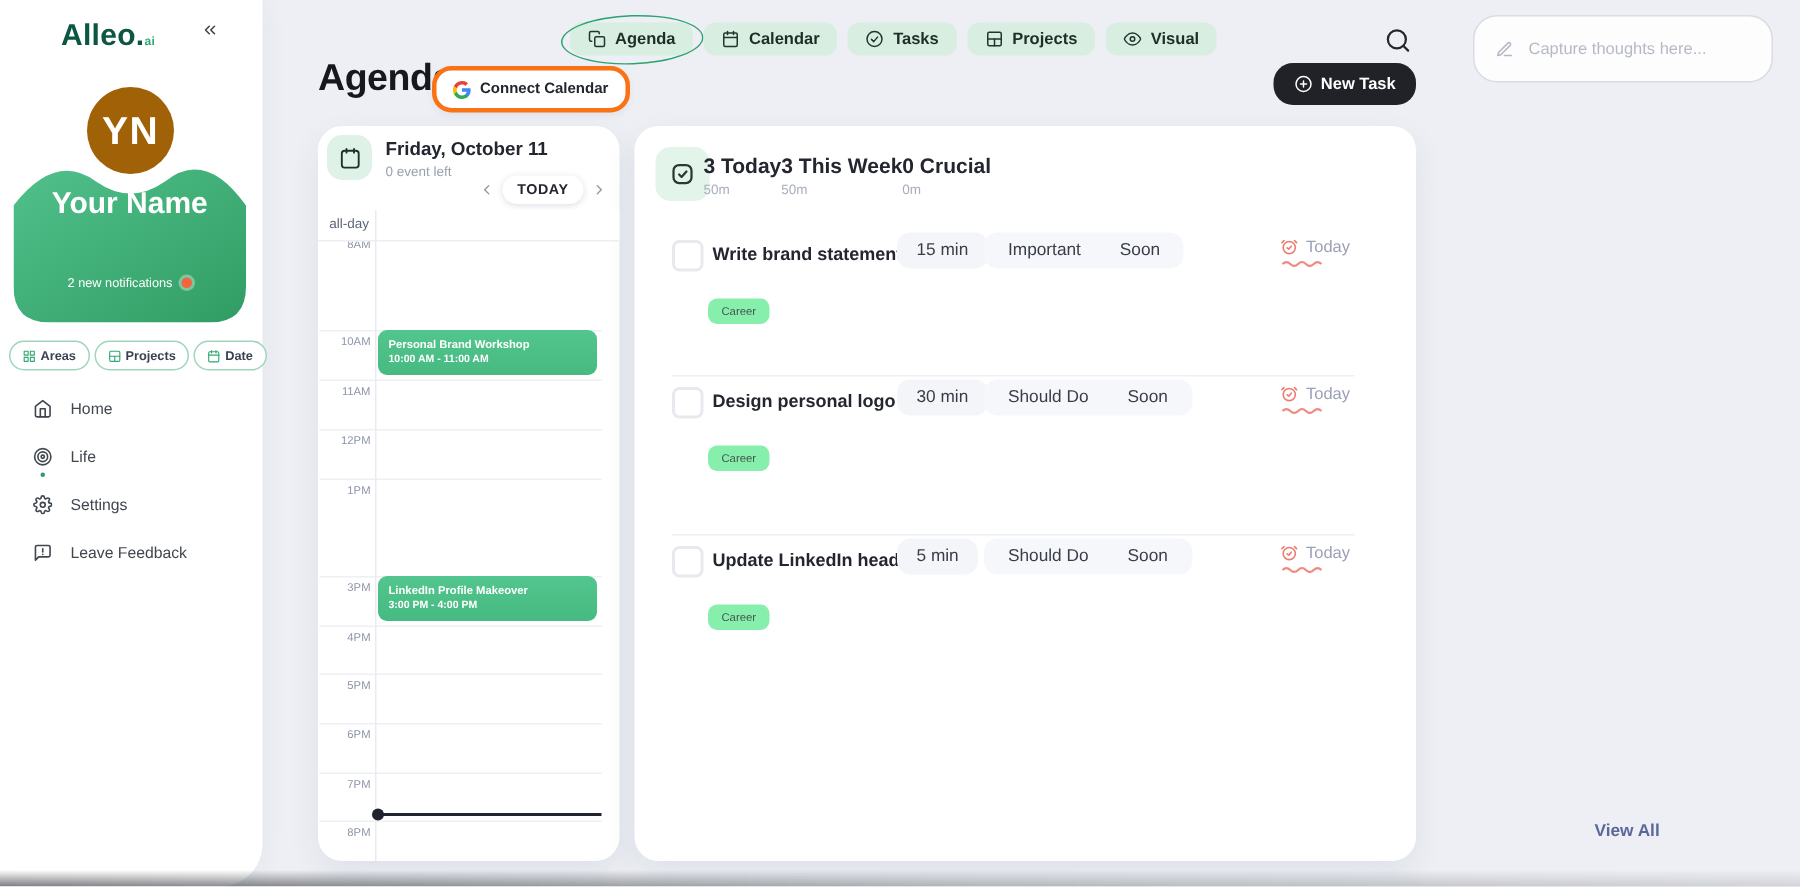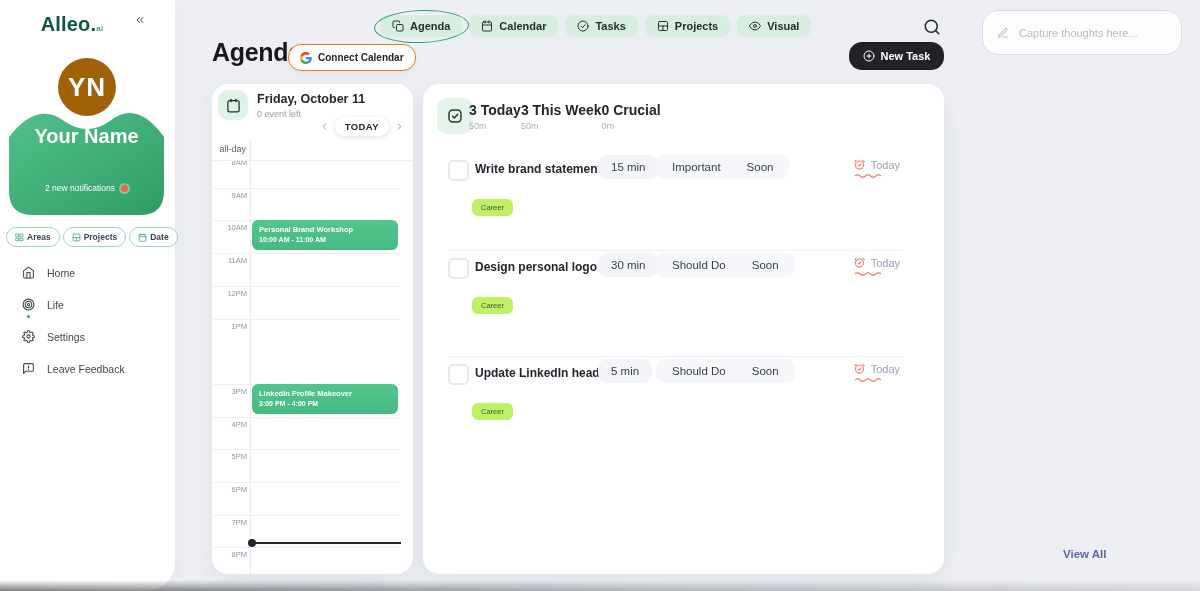--- a/index.html
+++ b/index.html
@@ -46,21 +46,21 @@
   .capture{position:absolute;left:982px;top:10px;width:200px;height:45px;border:1.5px solid #d9dce2;
            border-radius:16px;background:#fdfdfe;display:flex;align-items:center;gap:8px;
            padding:16px 14px;box-sizing:border-box;}
   .capture .ic{color:#b3b8c2;}
   .capture input{border:none;outline:none;background:transparent;font-size:11px;color:#4a4f5a;
            font-family:"Liberation Sans",sans-serif;width:100%;}
   .capture input::placeholder{color:#b6bac4;}
   .page-title{position:absolute;left:212px;top:38px;font-size:25px;font-weight:700;color:#16181d;
               letter-spacing:-.3px;}
   .connect-btn{position:absolute;left:288px;top:44px;height:25px;display:flex;align-items:center;gap:6px;
-              background:#fff;border:1px solid #f97316;border-radius:13px;padding:0 11px;
+              background:#fff;border:3px solid #f97316;border-radius:13px;padding:0 11px;
               font-size:10px;font-weight:600;color:#22252c;cursor:pointer;
               box-shadow:0 2px 5px rgba(40,50,80,.06);}
   .newtask-btn{position:absolute;left:849px;top:42px;width:95px;height:28px;background:#202227;color:#fff;
               border-radius:13px;display:flex;align-items:center;justify-content:center;gap:6px;
               font-size:11px;font-weight:700;cursor:pointer;}
   .newtask-btn .ic{color:#fff;}
 
   
   .cal-panel{position:absolute;left:212px;top:84px;width:201px;height:490px;background:#fff;
              border-radius:16px;box-shadow:0 8px 22px rgba(40,50,80,.07);}
@@ -107,21 +107,21 @@
            border:2px solid #e7e9ee;background:#fff;cursor:pointer;}
   .t-title{position:absolute;left:52px;top:10px;font-size:12px;font-weight:600;color:#23262e;}
   .t-dur{position:absolute;left:175px;top:3px;background:#f3f5f8;border-radius:9px;
          padding:6px 13px;font-size:11.5px;color:#383d49;}
   .t-group{position:absolute;left:233px;top:3px;background:#f6f7fa;border-radius:9px;
          padding:6px 16px;font-size:11.5px;color:#383d49;display:flex;gap:26px;}
   .t-due{position:absolute;right:44px;top:6px;display:flex;align-items:center;gap:5px;}
   .t-due .ic{color:#ed7d72;}
   .t-due .due-label{font-size:11px;color:#9aa0b6;font-weight:500;}
   .t-squiggle{position:absolute;right:44px;top:21px;width:46px;display:flex;justify-content:flex-start;}
-  .t-tag{position:absolute;left:49px;top:47px;background:#bef264;border-radius:6px;
+  .t-tag{position:absolute;left:49px;top:47px;background:#86efac;border-radius:6px;
          padding:4px 9px;font-size:7.5px;color:#44514e;font-weight:500;}
   .view-all{position:absolute;left:1063px;top:548px;font-size:11.5px;font-weight:700;color:#5a689a;
             cursor:pointer;}
   .bottom-shade{position:absolute;left:0;bottom:0;width:100%;height:11px;pointer-events:none;
             background:linear-gradient(to right,rgba(15,18,24,.55),rgba(15,18,24,.25) 55%,rgba(15,18,24,.12));
             -webkit-mask-image:linear-gradient(to top,#000,transparent);
             mask-image:linear-gradient(to top,#000,transparent);}
 </style>
 </head>
 <body>
@@ -317,23 +317,20 @@
           <svg class="ic" width="11" height="11" viewBox="0 0 24 24">
             <polyline points="9 18 15 12 9 6"></polyline>
           </svg>
         </span>
     </div>
 
     <div class="cal-grid">
       <div class="hour-line" style="--i:0">
           <span class="hour-label">8AM</span>
         </div>
-      <div class="hour-line" style="--i:1">
-          <span class="hour-label">9AM</span>
-        </div>
       <div class="hour-line" style="--i:2">
           <span class="hour-label">10AM</span>
         </div>
       <div class="hour-line" style="--i:3">
           <span class="hour-label">11AM</span>
         </div>
       <div class="hour-line" style="--i:4">
           <span class="hour-label">12PM</span>
         </div>
       <div class="hour-line" style="--i:5">

